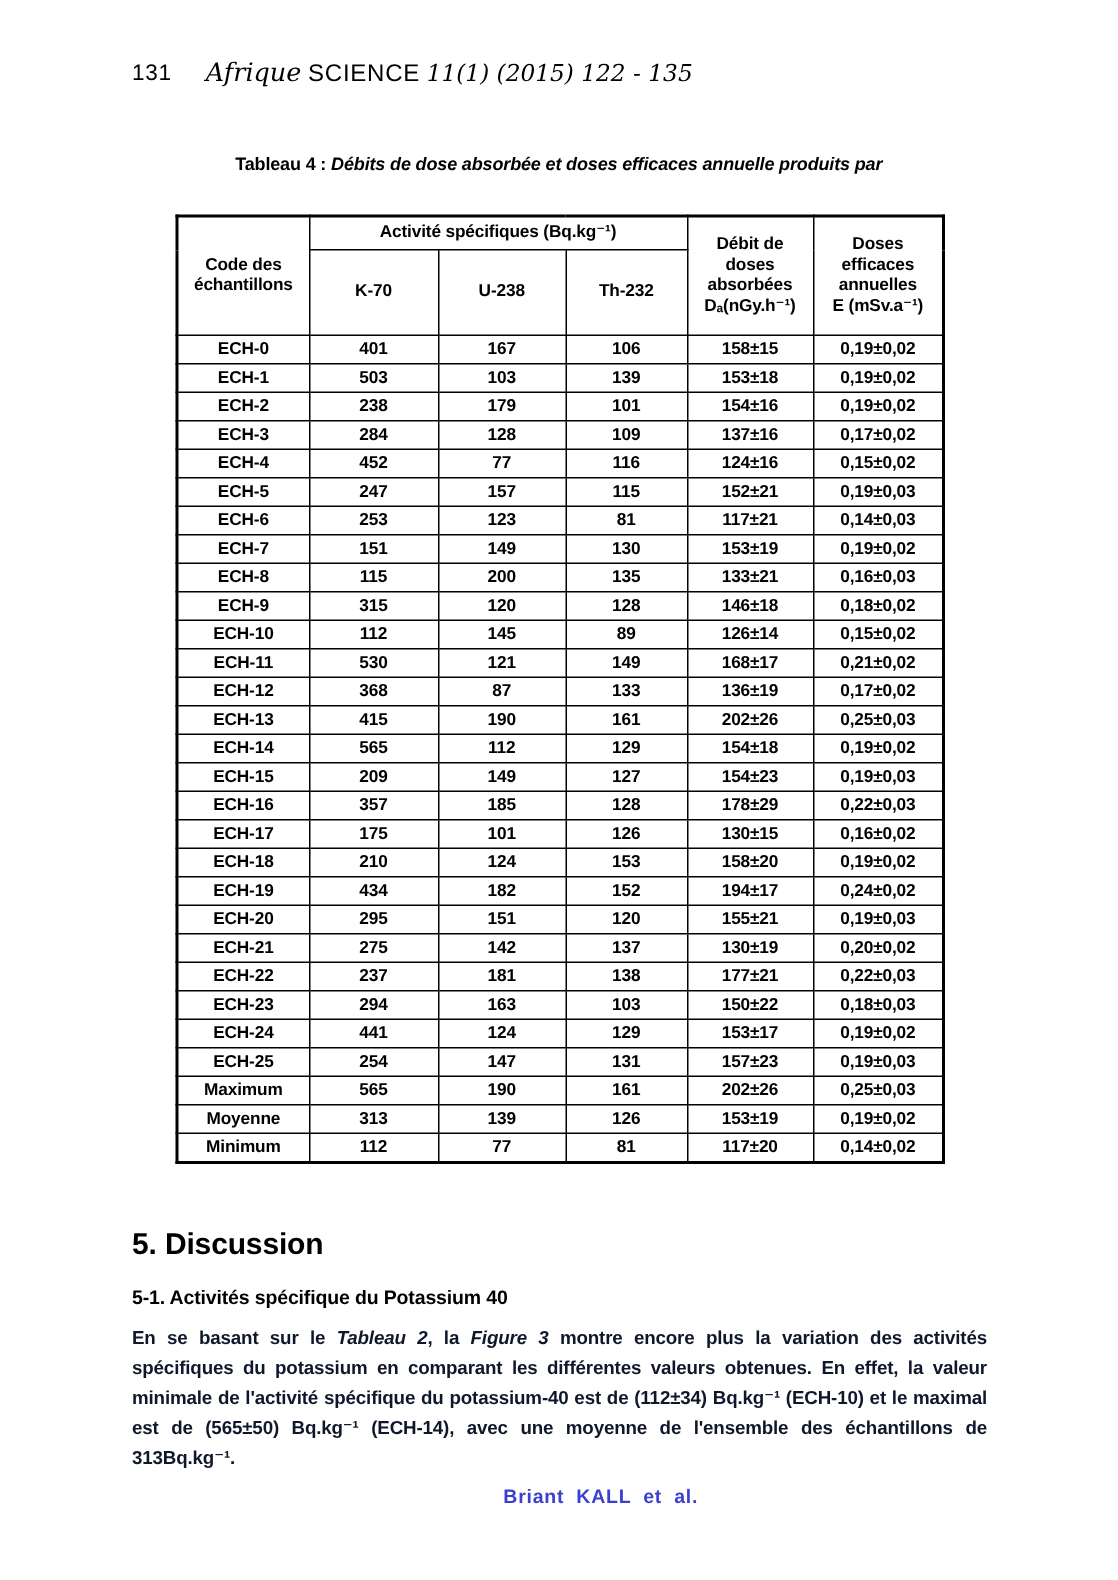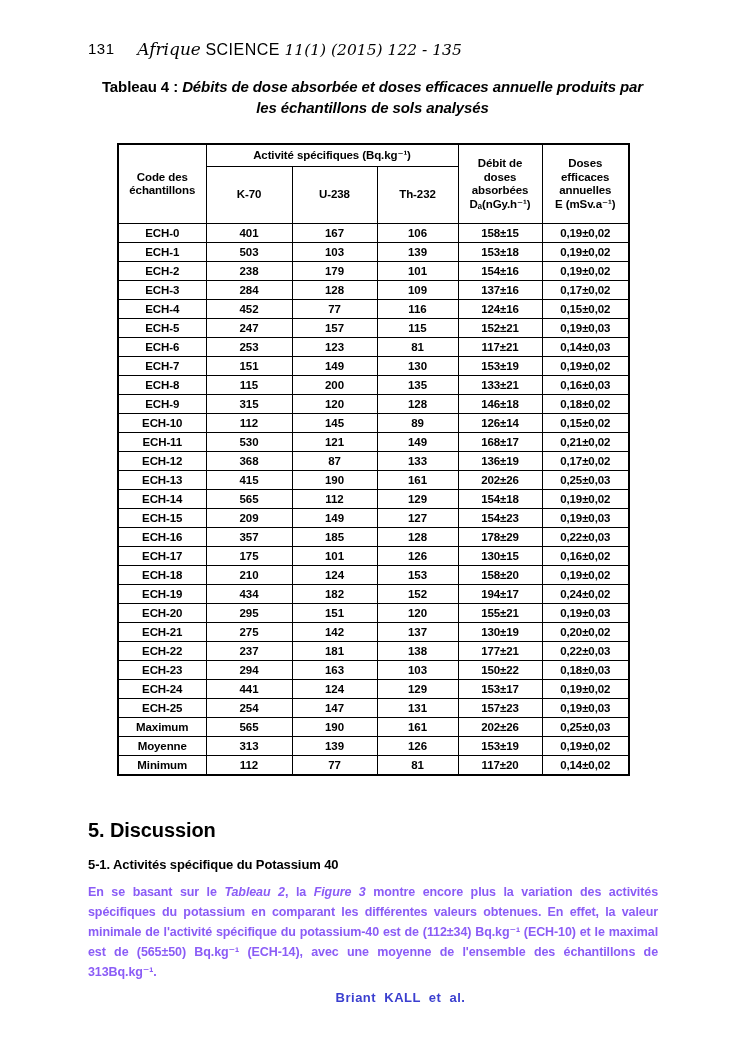--- a/index.html
+++ b/index.html
@@ -16,21 +16,21 @@
   }
   .journal-line{
     left:0;top:39px;width:599px;text-align:center;
   }
   .journal-name{font-family:"DejaVu Serif","Liberation Serif",serif;font-style:italic;font-size:17px;}
   .journal-science{font-family:"Liberation Sans","DejaVu Sans",sans-serif;font-size:16px;letter-spacing:0.5px;}
   .journal-citation{font-family:"DejaVu Serif","Liberation Serif",serif;font-style:italic;font-size:15.5px;}
 
   
   .caption{
-    left:0;top:76px;width:745px;text-align:center;font-size:15px;font-weight:bold;
+    left:0;top:99px;width:745px;text-align:center;font-size:12px;font-weight:bold;
     line-height:21px;letter-spacing:-0.1px;
   }
   .cap-italic{font-style:italic;}
 
   
   .data-table-wrap{left:117px;top:143px;}
   table{border-collapse:collapse;table-layout:fixed;border:2px solid #000;}
   col.c0{width:88px;} col.c1{width:86px;} col.c2{width:85px;}
   col.c3{width:81px;} col.c4{width:84px;} col.c5{width:87px;}
   th,td{
@@ -40,21 +40,21 @@
   thead th{white-space:pre-line;line-height:13.5px;}
   tr.group-row th{height:21px;}
   tr.iso-row th{height:56px;}
   tbody td{height:18px;line-height:18px;white-space:nowrap;}
 
   
   .section-heading{left:88px;top:819px;font-size:20px;font-weight:bold;letter-spacing:-0.1px;}
   .sub-heading{left:88px;top:857px;font-size:13px;font-weight:bold;letter-spacing:-0.1px;}
   .body-paragraph{
     left:88px;top:882px;width:570px;font-size:12.5px;font-weight:bold;
-    letter-spacing:-0.1px;line-height:20px;text-align:justify;color:#8b5cf6;
+    letter-spacing:-0.1px;line-height:20px;text-align:justify;color:#0f172a;
   }
   .inline-ref{font-style:italic;}
 
   
   .footer-author{
     left:0;top:990px;width:745px;text-align:center;font-size:13px;font-weight:bold;
     letter-spacing:0.5px;word-spacing:4px;padding-left:28px;
   }
 </style>
 </head>
@@ -65,23 +65,20 @@
 <div class="abs journal-line">
   <span class="journal-name">Afrique</span>
   <span class="journal-science">SCIENCE</span>
   <span class="journal-citation">11(1) (2015) 122 - 135</span>
 </div>
 
 <div class="abs caption">
   <div>
     <span>Tableau 4 :</span>
     <span class="cap-italic">Débits  de dose absorbée et doses efficaces annuelle produits par</span>
-  </div>
-  <div>
-    <span class="cap-italic">les échantillons de sols analysés</span>
   </div>
 </div>
 
 <div class="abs data-table-wrap">
   <table>
     <colgroup>
       <col class="c0">
         <col class="c1">
         <col class="c2">
         <col class="c3">

